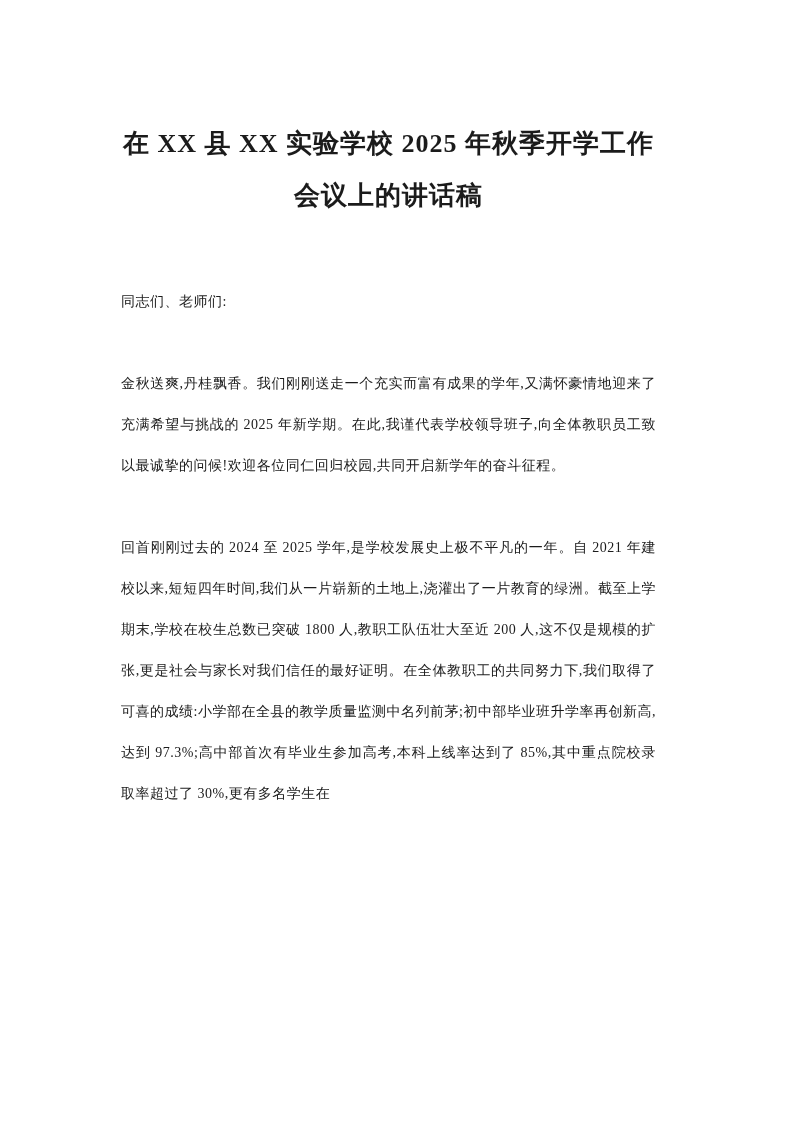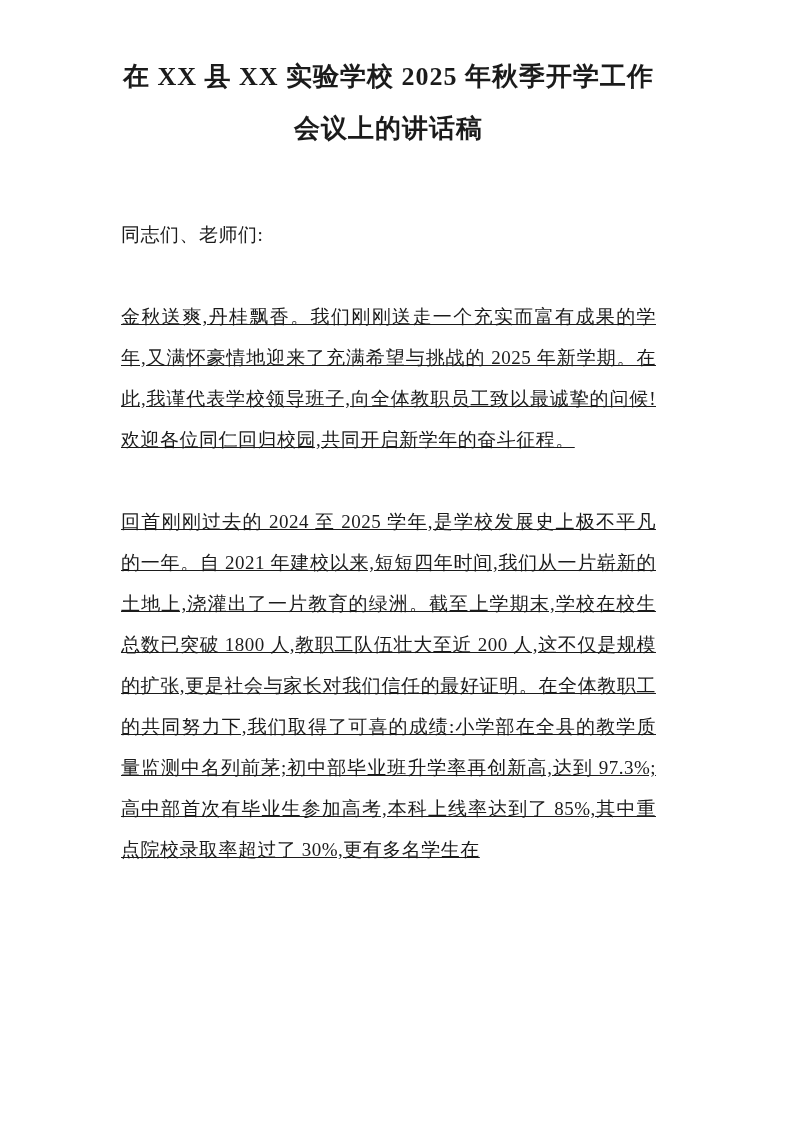--- a/index.html
+++ b/index.html
@@ -6,48 +6,47 @@
     margin: 0;
     padding: 0;
     background: #ffffff;
   }
   .page {
     position: relative;
     width: 775px;
     height: 1122px;
     box-sizing: border-box;
     background: #ffffff;
-    padding: 51px 119px 0 121px;
+    padding: 118px 119px 0 121px;
     overflow: hidden;
     color: #1b1b1b;
     font-family: "Liberation Serif", "DejaVu Serif", serif;
   }
   .content {
     height: 907px;          
     overflow: hidden;
   }
   .doc-title {
     margin: 0 0 59px 0;
     font-size: 26px;
     font-weight: 700;
     line-height: 52px;
     text-align: center;
     letter-spacing: 1px;
   }
   .para {
     margin: 0 0 41px 0;
-    font-size: 19px;
+    font-size: 14px;
     line-height: 41px;
     text-align: left;
     letter-spacing: 0.5px;
   }
   .para.justify {
     text-align: justify;
     text-justify: inter-ideograph;
-    text-decoration: underline;
   }
 </style>
 </head>
 <body>
 
 <div class="page">
   <div class="content">
     <h1 class="doc-title">在 XX 县 XX 实验学校 2025 年秋季开学工作会议上的讲话稿</h1>
 
     <p class="para">同志们、老师们:</p>

